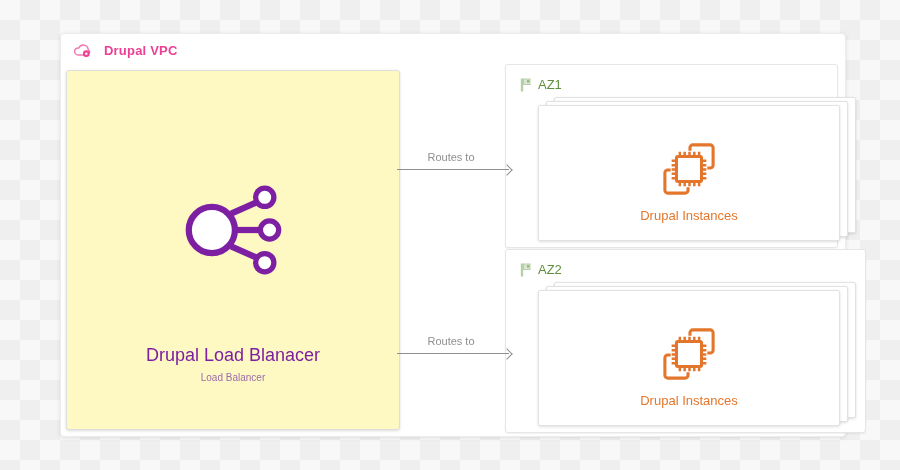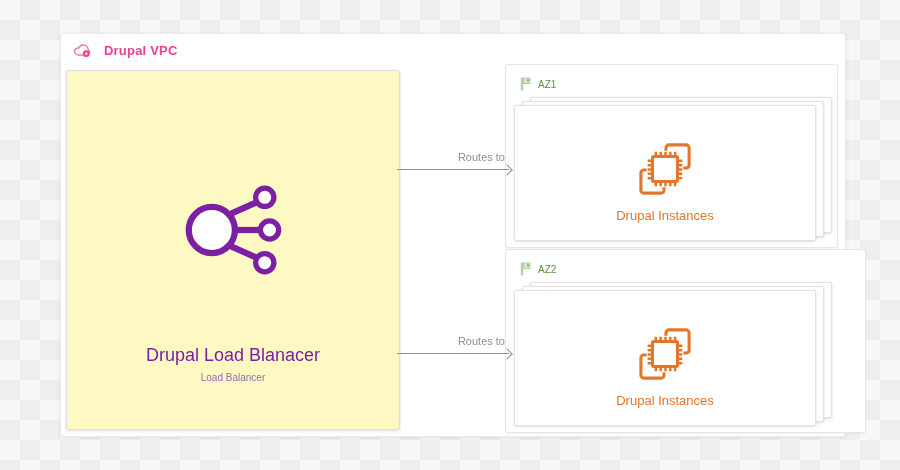--- a/index.html
+++ b/index.html
@@ -38,49 +38,49 @@
   .lb-subtitle{
     position:absolute;left:0;top:301px;width:100%;text-align:center;
     color:var(--lb-purple-muted,#9b6bad);font-size:10px;
   }
 
   
   .conn{position:absolute;left:397px;width:116px;height:30px;}
   .conn.c1{top:146px;}
   .conn.c2{top:330px;}
   .conn-label{
-    position:absolute;left:0;top:5px;width:108px;text-align:right;
+    position:absolute;left:0;top:5px;width:108px;text-align:center;
     color:var(--arrow-gray,#8f8f8f);font-size:11px;
   }
   .conn-line{position:absolute;left:0;top:23px;width:112px;border-top:1px solid var(--arrow-gray,#8f8f8f);}
   .conn-head{
     position:absolute;left:106px;top:20px;width:7px;height:7px;
     border-top:1px solid var(--arrow-gray,#8f8f8f);border-right:1px solid var(--arrow-gray,#8f8f8f);
     transform:rotate(45deg);
   }
 
   
   .az{
     position:absolute;left:444px;width:331px;height:182px;
     background:#fff;border:1px solid #e6e6e6;border-radius:3px;
     box-shadow:0 1px 2px rgba(0,0,0,.06);
   }
   .az.az1{top:30px;}
   .az.az2{top:215px;padding-left:28px;}
   .az-label{
     position:absolute;left:14px;top:12px;display:flex;align-items:center;gap:7px;
-    color:var(--az-green,#5e8f3d);font-size:10px;font-weight:500;
+    color:var(--az-green,#5e8f3d);font-size:13px;font-weight:500;
   }
   .az-label svg{display:block;}
 
   
   .stack{position:absolute;left:8px;top:40px;width:300px;height:134px;}
   .card-layer{
     position:absolute;width:300px;height:134px;background:#fff;
-    border:1px solid #e2e2e2;border-radius:2px;box-shadow:0 1px 3px rgba(0,0,0,.13);
+    border:1px solid #e2e2e2;border-radius:2px;box-shadow:0 1px 3px rgba(0,0,0,.13);margin-left:24px;
   }
   .card-layer.back2{left:16px;top:-8px;}
   .card-layer.back1{left:8px;top:-4px;}
   .card-layer.front{left:0;top:0;}
   .chip-icon{position:absolute;left:50%;top:36px;transform:translateX(-50%);color:var(--instance-orange,#e4762c);}
   .card-label{
     position:absolute;left:0;top:102px;width:100%;text-align:center;
     color:var(--instance-orange,#e4762c);font-size:13px;
   }
 </style>

